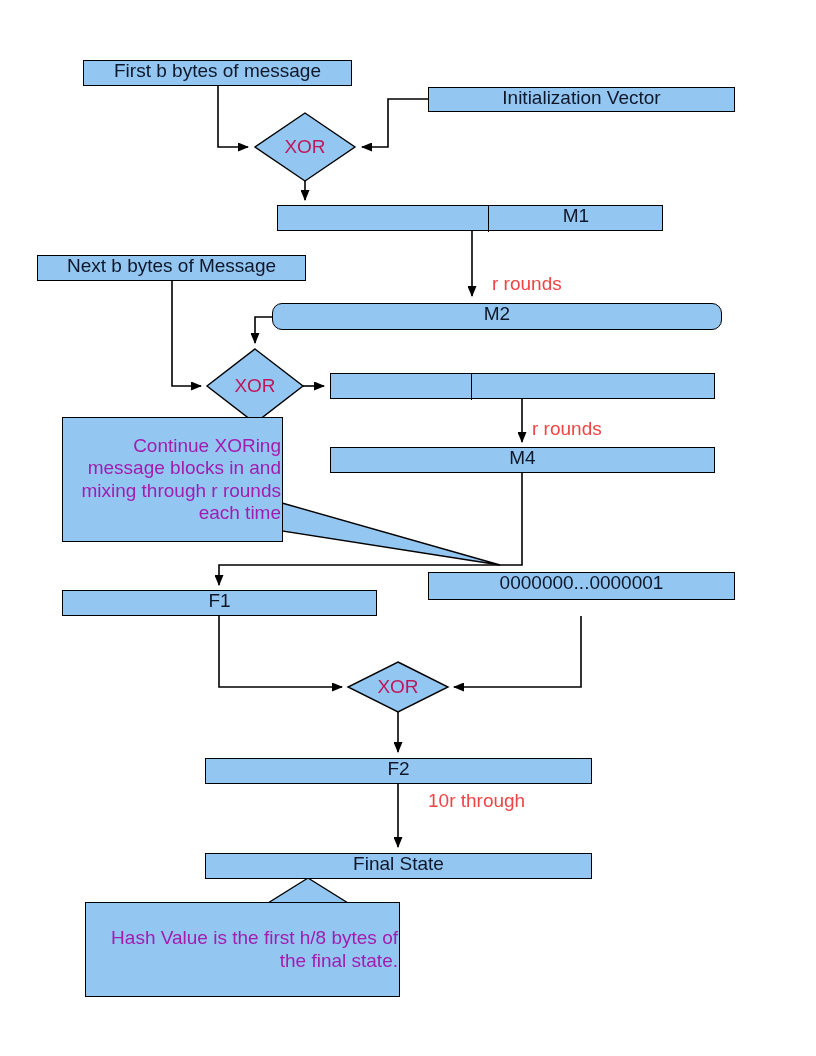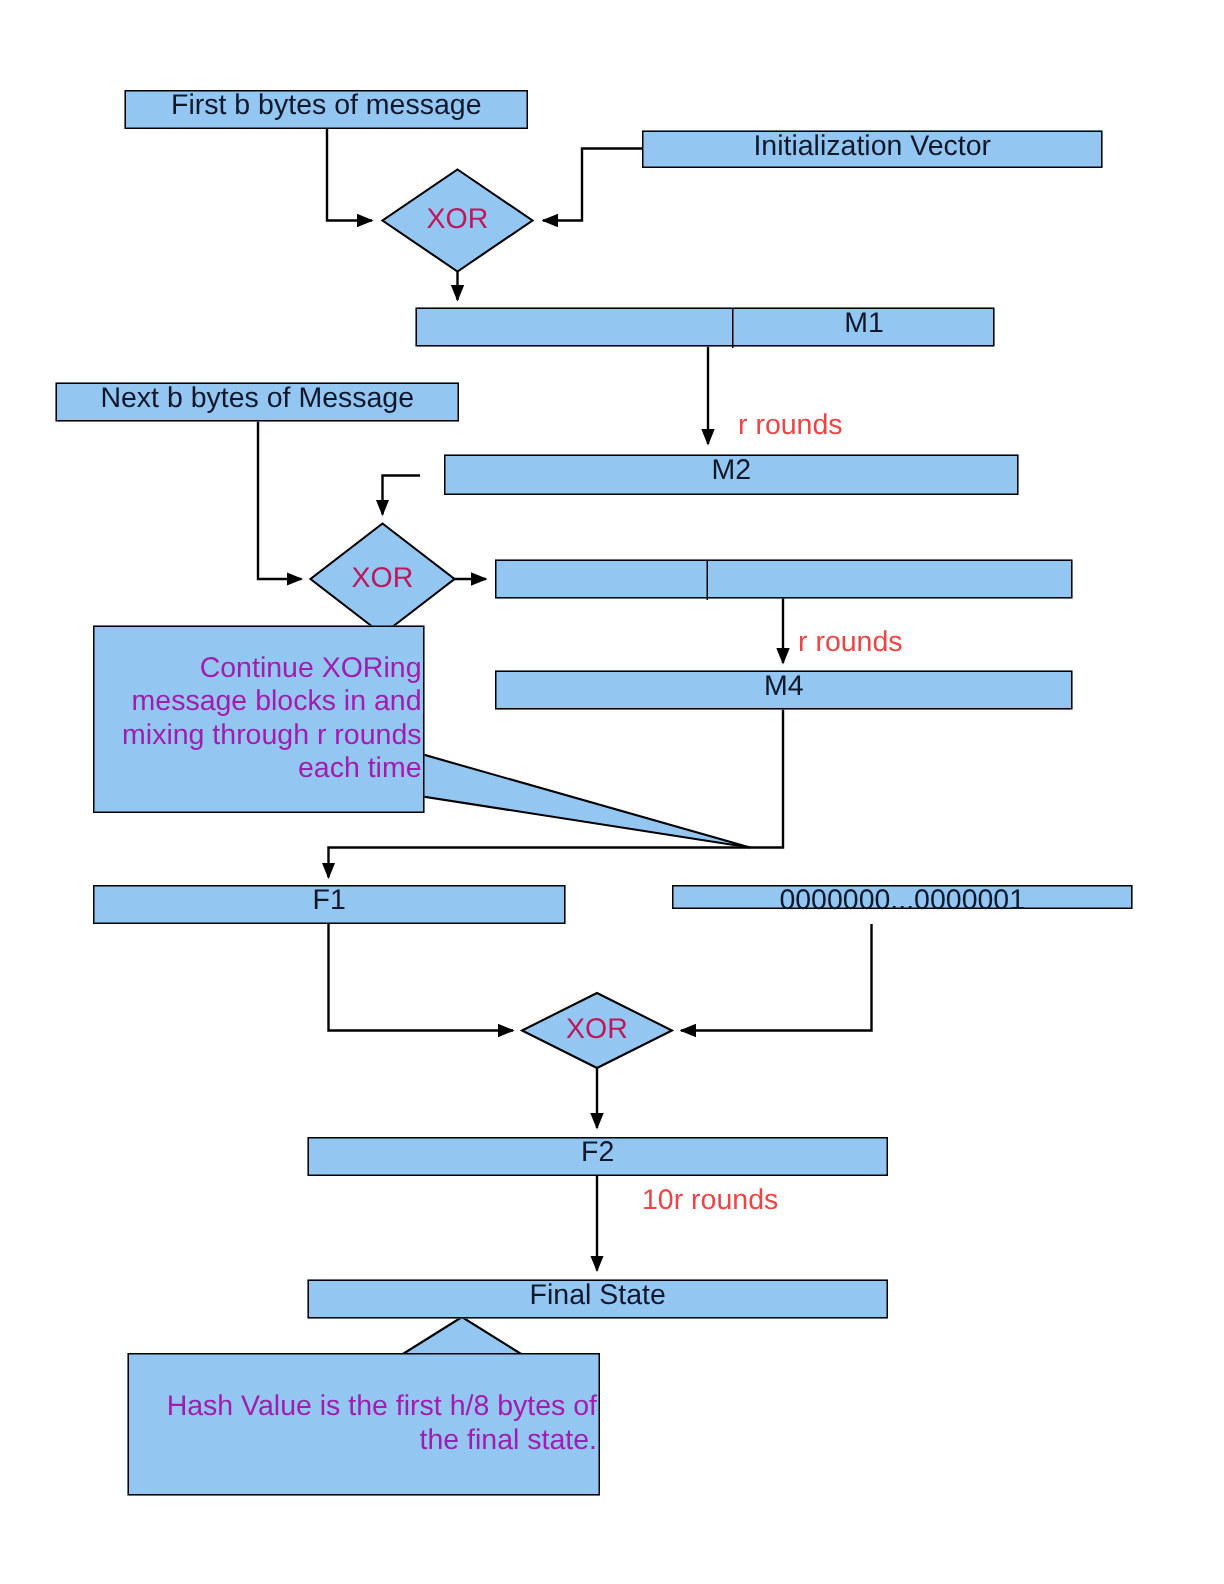--- a/index.html
+++ b/index.html
@@ -88,21 +88,21 @@
   </div>
 
   <div class="label" style="left:492px;top:273px;">
     <span>r rounds</span>
   </div>
 
   <div class="node tight" style="left:37px;top:255px;width:269px;height:26px;">
     <span>Next b bytes of Message</span>
   </div>
 
-  <div class="node bar" style="left:296px;top:303px;width:383px;height:27px;">
+  <div class="node bar" style="left:272px;top:303px;width:450px;height:27px;border-radius:10px;">
     <span>M2</span>
   </div>
 
   <div class="xor-txt" style="left:207px;top:373px;width:96px;height:26px;">
     <span>XOR</span>
   </div>
 
   <div class="node bar" style="left:330px;top:373px;width:385px;height:26px;">
     <div class="divider" style="left:140px;top:0px;height:26px;"></div>
   </div>
@@ -117,34 +117,34 @@
 
   <div class="node" style="left:62px;top:417px;width:221px;height:125px;"></div>
   <div class="callout-txt" style="left:64px;top:419px;width:217px;height:121px;">
     <span>Continue XORing message blocks in and mixing through r rounds each time</span>
   </div>
 
   <div class="node bar" style="left:62px;top:590px;width:315px;height:26px;">
     <span>F1</span>
   </div>
 
-  <div class="node bar" style="left:428px;top:590px;width:307px;height:16px;margin-left:20px;">
+  <div class="node bar" style="left:428px;top:572px;width:307px;height:28px;">
     <span>0000000...0000001</span>
   </div>
 
   <div class="xor-txt" style="left:348px;top:674px;width:100px;height:26px;">
     <span>XOR</span>
   </div>
 
   <div class="node bar" style="left:205px;top:758px;width:387px;height:26px;">
     <span>F2</span>
   </div>
 
   <div class="label" style="left:428px;top:790px;">
-    <span>10r rounds</span>
+    <span>10r through</span>
   </div>
 
   <div class="node bar" style="left:205px;top:853px;width:387px;height:26px;">
     <span>Final State</span>
   </div>
 
   <div class="node" style="left:85px;top:902px;width:315px;height:95px;"></div>
   <div class="callout-txt" style="left:87px;top:904px;width:311px;height:91px;border-radius:22px;">
     <span>Hash Value is the first h/8 bytes of the final state.</span>
   </div>

